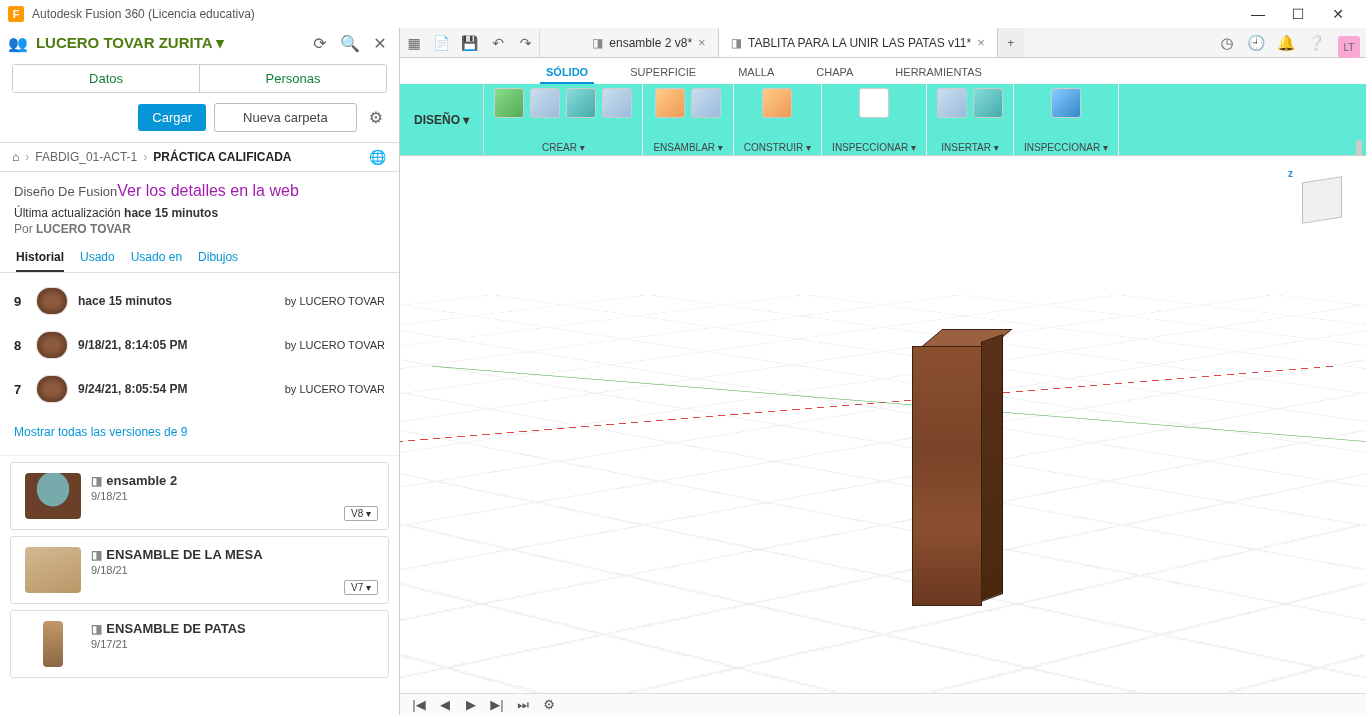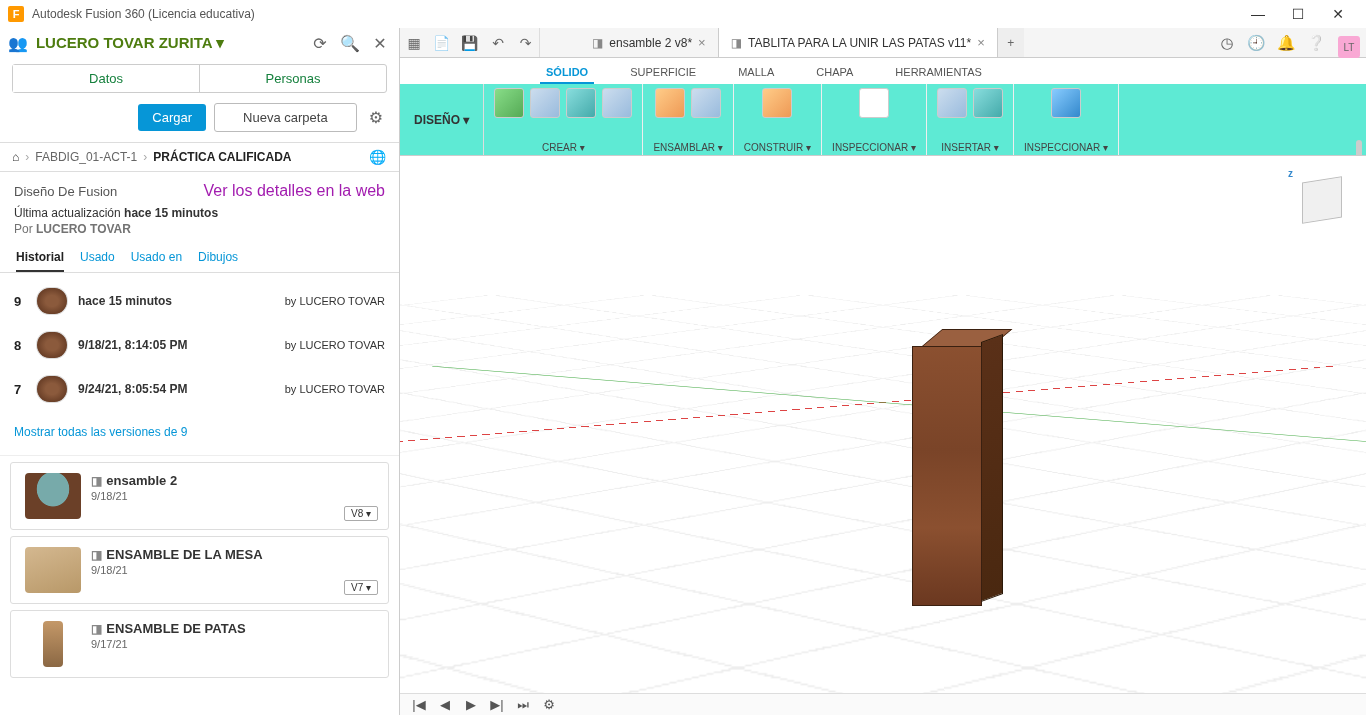--- a/index.html
+++ b/index.html
@@ -27,21 +27,21 @@
 .actionsrow { display: flex; align-items: center; gap: 8px; padding: 4px 12px 10px; justify-content: flex-end;}
 .btn-primary { background: #0696d7; color: #fff; border: none; padding: 6px 14px; border-radius: 3px; font-size: 13px; }
 .btn-secondary { background: #fff; border: 1px solid #bbb; padding: 6px 28px; border-radius: 3px; font-size: 13px; color: #444;}
 .gearicon { font-size: 16px; color: #666; padding: 4px;}
 .breadcrumbs { display:flex;align-items:center;gap:6px;padding:6px 12px;border-top:1px solid #ddd;border-bottom:1px solid #ddd;font-size:12px;}
 .breadcrumbs .crumb{color:#666;}
 .breadcrumbs .crumb.current{color:#222;font-weight:600;}
 .breadcrumbs .sep{color:#aaa;}
 .breadcrumbs .globe{margin-left:auto;color:#888;font-size:14px;}
 .detail-header { padding: 10px 14px 4px; }
-.detail-header .row1{display:flex;justify-content:space-between;align-items:center;}
+.detail-header .row1{display:flex;justify-content:flex-start;align-items:center;}
 .detail-header .dtype{font-size:13px;color:#555;}
 .detail-header .link{color:#a21caf;font-size:16px;}
 .detail-header .updated{font-size:12px;color:#333;margin-top:6px;}
 .detail-header .author{font-size:12px;color:#737373;margin-top:2px;}
 .subtabs{display:flex;gap:16px;padding:10px 16px 0;border-bottom:1px solid #ddd;font-size:12px;}
 .subtabs .st{color:#0696d7;padding-bottom:6px;}
 .subtabs .st.active{color:#222;font-weight:600;border-bottom:2px solid #333;}
 .history-list{padding:6px 0;}
 .history-item{display:flex;align-items:center;gap:10px;padding:8px 14px;}
 .history-item .num{width:12px;font-weight:700;color:#222;font-size:13px;}

